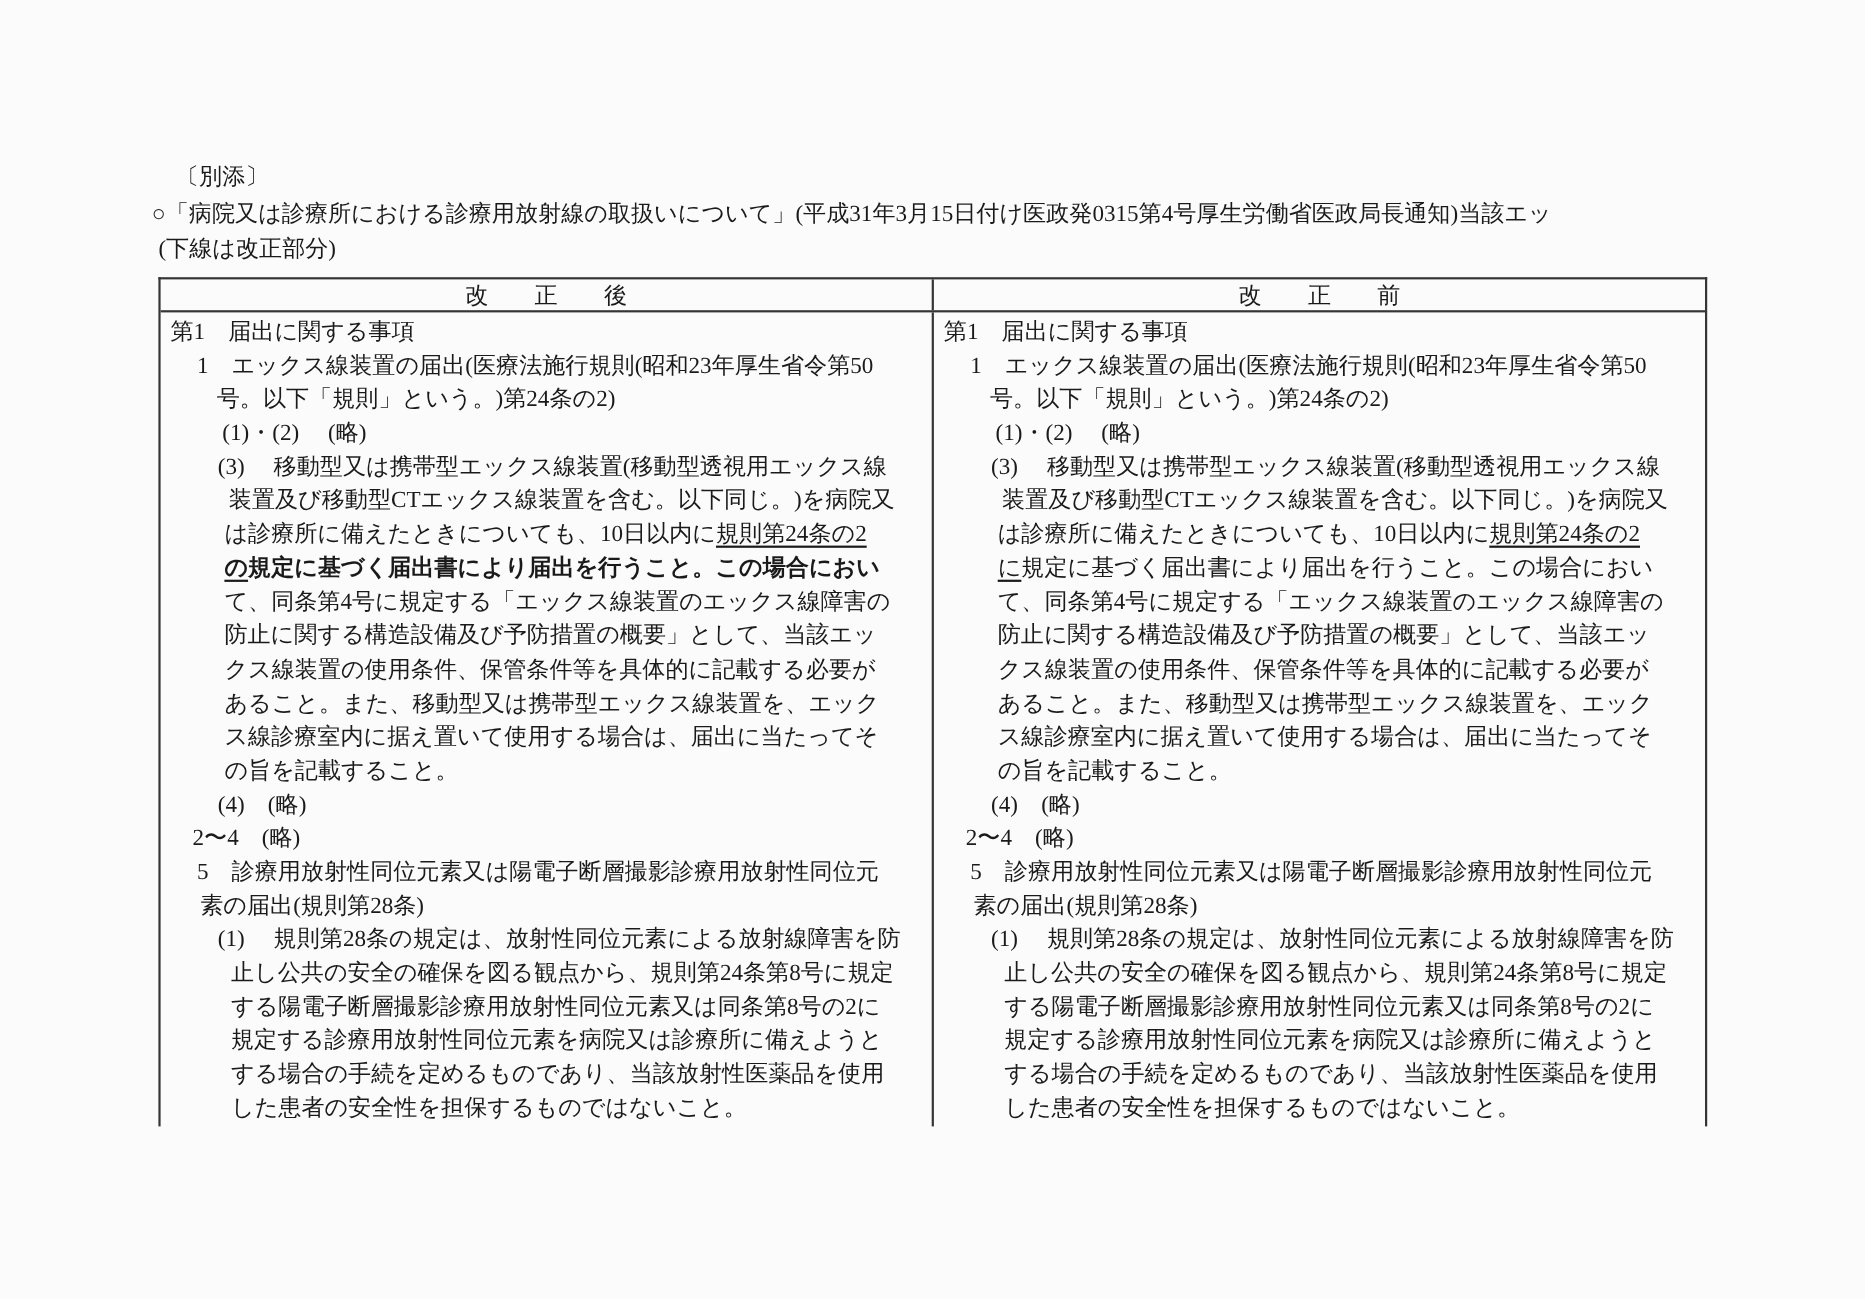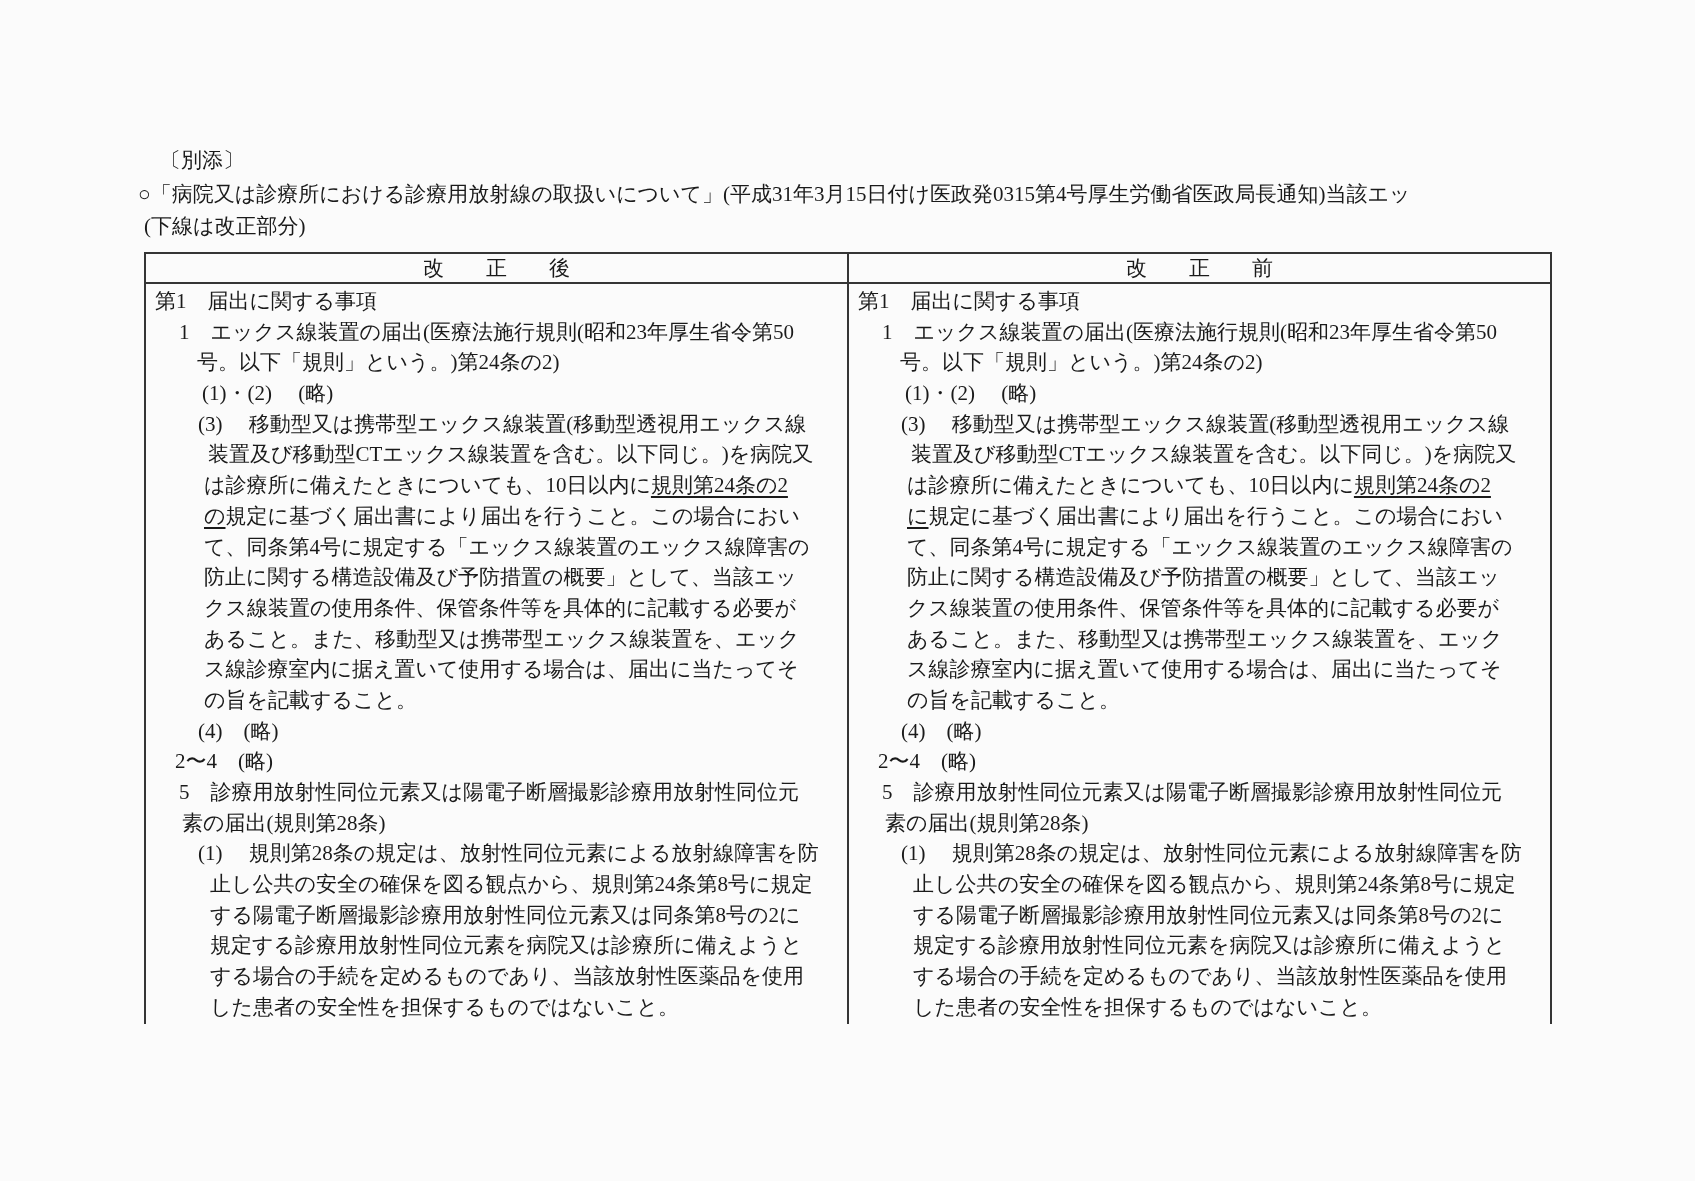--- a/index.html
+++ b/index.html
@@ -101,21 +101,21 @@
   </div>
   <div class="tbody">
     <div class="bcell">
         <div class="tline" style="padding-left: 9px;"><span>第1　届出に関する事項</span></div>
         <div class="tline" style="padding-left: 33px;"><span>1　エックス線装置の届出(医療法施行規則(昭和23年厚生省令第50</span></div>
         <div class="tline" style="padding-left: 51px;"><span>号。以下「規則」という。)第24条の2)</span></div>
         <div class="tline" style="padding-left: 56px;"><span>(1)・(2)　 (略)</span></div>
         <div class="tline" style="padding-left: 52px;"><span>(3)　 移動型又は携帯型エックス線装置(移動型透視用エックス線</span></div>
         <div class="tline" style="padding-left: 62px;"><span>装置及び移動型CTエックス線装置を含む。以下同じ。)を病院又</span></div>
         <div class="tline" style="padding-left: 58px;"><span>は診療所に備えたときについても、10日以内に</span><span class="u">規則第24条の2</span></div>
-        <div class="tline" style="padding-left: 58px;"><span class="u">の</span><span>規定に基づく届出書により届出を行うこと。この場合におい</span></div>
+        <div class="tline" style="padding-left: 58px; font-weight: bold;"><span class="u">の</span><span>規定に基づく届出書により届出を行うこと。この場合におい</span></div>
         <div class="tline" style="padding-left: 58px;"><span>て、同条第4号に規定する「エックス線装置のエックス線障害の</span></div>
         <div class="tline" style="padding-left: 58px;"><span>防止に関する構造設備及び予防措置の概要」として、当該エッ</span></div>
         <div class="tline" style="padding-left: 58px;"><span>クス線装置の使用条件、保管条件等を具体的に記載する必要が</span></div>
         <div class="tline" style="padding-left: 58px;"><span>あること。また、移動型又は携帯型エックス線装置を、エック</span></div>
         <div class="tline" style="padding-left: 58px;"><span>ス線診療室内に据え置いて使用する場合は、届出に当たってそ</span></div>
         <div class="tline" style="padding-left: 58px;"><span>の旨を記載すること。</span></div>
         <div class="tline" style="padding-left: 52px;"><span>(4)　(略)</span></div>
         <div class="tline" style="padding-left: 29px;"><span>2〜4　(略)</span></div>
         <div class="tline" style="padding-left: 33px;"><span>5　診療用放射性同位元素又は陽電子断層撮影診療用放射性同位元</span></div>
         <div class="tline" style="padding-left: 36px;"><span>素の届出(規則第28条)</span></div>

